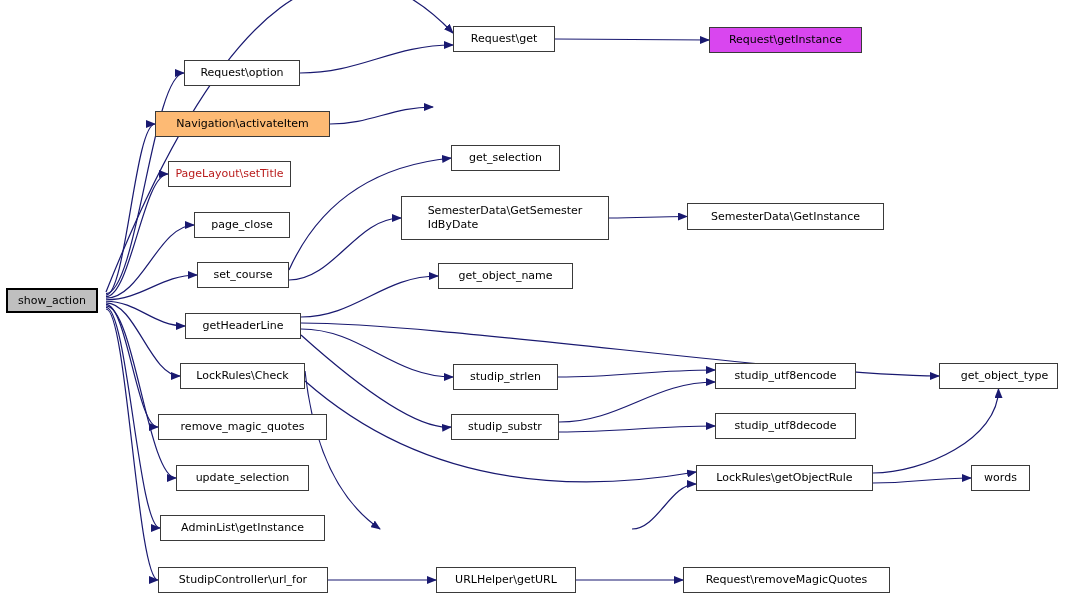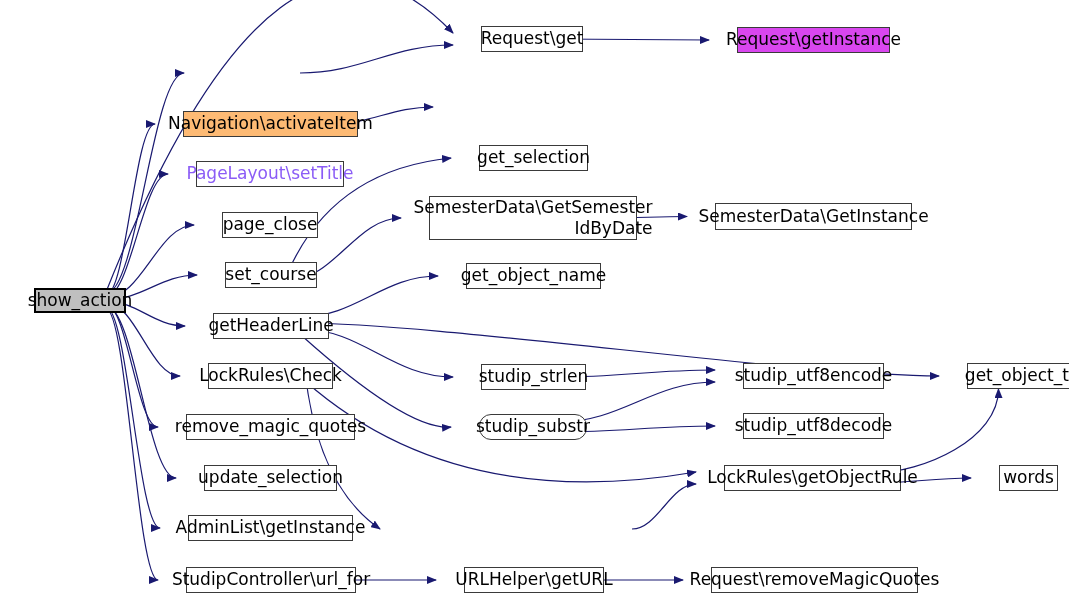--- a/index.html
+++ b/index.html
@@ -1,21 +1,21 @@
 <!DOCTYPE html>
 <html><head>
 <meta charset="utf-8">
 <style>
   html,body{margin:0;padding:0;background:#ffffff;}
   #graph{position:relative;width:1069px;height:598px;background:#ffffff;overflow:hidden;
          font-family:"DejaVu Sans",sans-serif;}
   #edge-layer{position:absolute;left:0;top:0;}
   .node{position:absolute;box-sizing:border-box;background:#ffffff;border:1px solid #3a3a3a;
-        display:flex;align-items:center;justify-content:center;text-align:right;
-        font-size:17px;color:#000;line-height:1.25;white-space:pre-line;cursor:pointer;margin-left:28px;}
+        display:flex;align-items:center;justify-content:center;text-align:left;
+        font-size:11px;color:#000;line-height:1.25;white-space:pre-line;cursor:pointer;}
   .node.hl{background:#bfbfbf;border:2px solid #000;cursor:default;}
 </style>
 </head>
 <body>
 
 <div id="graph" style="background: rgb(255, 255, 255);">
   <svg id="edge-layer" width="1069" height="598" viewBox="0 0 1069 598">
       <defs>
         <marker id="arw" markerWidth="10" markerHeight="8" refX="9" refY="4" orient="auto" markerUnits="userSpaceOnUse">
           <path d="M0,0 L10,4 L0,8 Z" fill="#191970"></path>
@@ -49,37 +49,38 @@
       <path d="M305,371 Q317.5,486 380,529" fill="none" stroke="#191970" stroke-width="1.2" marker-end="url(#arw)"></path>
       <path d="M305,381 Q455.5,513.5 696,472" fill="none" stroke="#191970" stroke-width="1.2" marker-end="url(#arw)"></path>
       <path d="M632,529 C657.6,529 670.4,484 696,484" fill="none" stroke="#191970" stroke-width="1.2" marker-end="url(#arw)"></path>
       <path d="M873,473 C923.2,473 998.5,439.2 998.5,389" fill="none" stroke="#191970" stroke-width="1.2" marker-end="url(#arw)"></path>
       <path d="M873,483 C912.2,483 931.8,478 971,478" fill="none" stroke="#191970" stroke-width="1.2" marker-end="url(#arw)"></path>
       <path d="M328,580 C371.2,580 392.8,580 436,580" fill="none" stroke="#191970" stroke-width="1.2" marker-end="url(#arw)"></path>
       <path d="M576,580 C618.8,580 640.2,580 683,580" fill="none" stroke="#191970" stroke-width="1.2" marker-end="url(#arw)"></path>
     </svg>
 
 <div class="node hl" style="left: 6px; top: 288px; width: 92px; height: 25px; background: rgb(191, 191, 191); color: rgb(0, 0, 0);">show_action</div>
+    <div class="node" style="left: 184px; top: 60px; width: 116px; height: 26px; background: rgb(255, 255, 255); border-color: rgb(58, 58, 58); color: rgb(0, 0, 0);">Request\option</div>
     <div class="node" style="left: 155px; top: 111px; width: 175px; height: 26px; background: #fdba74; border-color: rgb(58, 58, 58); color: rgb(0, 0, 0);">Navigation\activateItem</div>
-    <div class="node" style="left: 168px; top: 161px; width: 148px; height: 26px; background: rgb(255, 255, 255); border-color: rgb(58, 58, 58); color: #8b5cf6;">PageLayout\setTitle</div>
+    <div class="node" style="left: 168px; top: 161px; width: 123px; height: 26px; background: rgb(255, 255, 255); border-color: rgb(58, 58, 58); color: #b91c1c;">PageLayout\setTitle</div>
     <div class="node" style="left: 194px; top: 212px; width: 96px; height: 26px; background: rgb(255, 255, 255); border-color: rgb(58, 58, 58); color: rgb(0, 0, 0);">page_close</div>
     <div class="node" style="left: 197px; top: 262px; width: 92px; height: 26px; background: rgb(255, 255, 255); border-color: rgb(58, 58, 58); color: rgb(0, 0, 0);">set_course</div>
     <div class="node" style="left: 185px; top: 313px; width: 116px; height: 26px; background: rgb(255, 255, 255); border-color: rgb(58, 58, 58); color: rgb(0, 0, 0);">getHeaderLine</div>
     <div class="node" style="left: 180px; top: 363px; width: 125px; height: 26px; background: rgb(255, 255, 255); border-color: rgb(58, 58, 58); color: rgb(0, 0, 0);">LockRules\Check</div>
     <div class="node" style="left: 158px; top: 414px; width: 169px; height: 26px; background: rgb(255, 255, 255); border-color: rgb(58, 58, 58); color: rgb(0, 0, 0);">remove_magic_quotes</div>
     <div class="node" style="left: 176px; top: 465px; width: 133px; height: 26px; background: rgb(255, 255, 255); border-color: rgb(58, 58, 58); color: rgb(0, 0, 0);">update_selection</div>
     <div class="node" style="left: 160px; top: 515px; width: 165px; height: 26px; background: rgb(255, 255, 255); border-color: rgb(58, 58, 58); color: rgb(0, 0, 0);">AdminList\getInstance</div>
     <div class="node" style="left: 158px; top: 567px; width: 170px; height: 26px; background: rgb(255, 255, 255); border-color: rgb(58, 58, 58); color: rgb(0, 0, 0);">StudipController\url_for</div>
     <div class="node" style="left: 453px; top: 26px; width: 102px; height: 26px; background: rgb(255, 255, 255); border-color: rgb(58, 58, 58); color: rgb(0, 0, 0);">Request\get</div>
     <div class="node" style="left: 451px; top: 145px; width: 109px; height: 26px; background: rgb(255, 255, 255); border-color: rgb(58, 58, 58); color: rgb(0, 0, 0);">get_selection</div>
     <div class="node" style="left: 401px; top: 196px; width: 208px; height: 44px; background: rgb(255, 255, 255); border-color: rgb(58, 58, 58); color: rgb(0, 0, 0);">SemesterData\GetSemester
 IdByDate</div>
     <div class="node" style="left: 438px; top: 263px; width: 135px; height: 26px; background: rgb(255, 255, 255); border-color: rgb(58, 58, 58); color: rgb(0, 0, 0);">get_object_name</div>
     <div class="node" style="left: 453px; top: 364px; width: 105px; height: 26px; background: rgb(255, 255, 255); border-color: rgb(58, 58, 58); color: rgb(0, 0, 0);">studip_strlen</div>
-    <div class="node" style="left: 451px; top: 414px; width: 108px; height: 26px; background: rgb(255, 255, 255); border-color: rgb(58, 58, 58); color: rgb(0, 0, 0); border-radius: 12px;">studip_substr</div>
+    <div class="node" style="left: 451px; top: 414px; width: 108px; height: 26px; background: rgb(255, 255, 255); border-color: rgb(58, 58, 58); color: rgb(0, 0, 0);">studip_substr</div>
     <div class="node" style="left: 436px; top: 567px; width: 140px; height: 26px; background: rgb(255, 255, 255); border-color: rgb(58, 58, 58); color: rgb(0, 0, 0);">URLHelper\getURL</div>
     <div class="node" style="left: 709px; top: 27px; width: 153px; height: 26px; background: #d946ef; border-color: rgb(58, 58, 58); color: rgb(0, 0, 0);">Request\getInstance</div>
     <div class="node" style="left: 687px; top: 203px; width: 197px; height: 27px; background: rgb(255, 255, 255); border-color: rgb(58, 58, 58); color: rgb(0, 0, 0);">SemesterData\GetInstance</div>
     <div class="node" style="left: 715px; top: 363px; width: 141px; height: 26px; background: rgb(255, 255, 255); border-color: rgb(58, 58, 58); color: rgb(0, 0, 0);">studip_utf8encode</div>
     <div class="node" style="left: 715px; top: 413px; width: 141px; height: 26px; background: rgb(255, 255, 255); border-color: rgb(58, 58, 58); color: rgb(0, 0, 0);">studip_utf8decode</div>
     <div class="node" style="left: 696px; top: 465px; width: 177px; height: 26px; background: rgb(255, 255, 255); border-color: rgb(58, 58, 58); color: rgb(0, 0, 0);">LockRules\getObjectRule</div>
     <div class="node" style="left: 939px; top: 363px; width: 119px; height: 26px; background: rgb(255, 255, 255); border-color: rgb(58, 58, 58); color: rgb(0, 0, 0); padding-left: 12px;">get_object_type</div>
     <div class="node" style="left: 971px; top: 465px; width: 59px; height: 26px; background: rgb(255, 255, 255); border-color: rgb(58, 58, 58); color: rgb(0, 0, 0);">words</div>
     <div class="node" style="left: 683px; top: 567px; width: 207px; height: 26px; background: rgb(255, 255, 255); border-color: rgb(58, 58, 58); color: rgb(0, 0, 0);">Request\removeMagicQuotes</div>
   </div>

